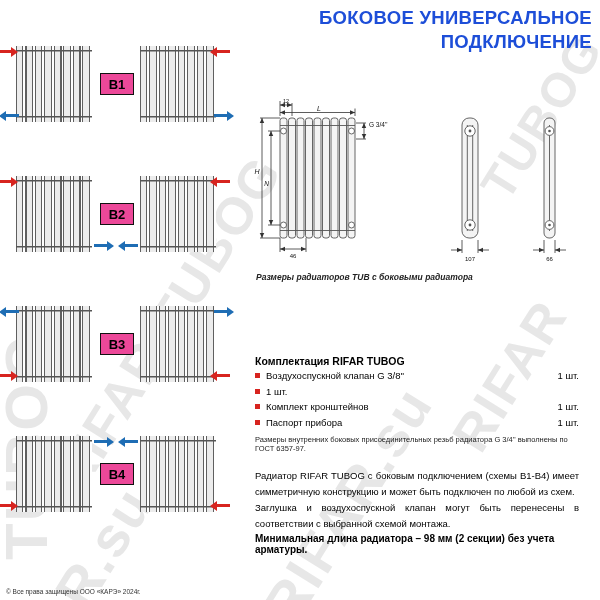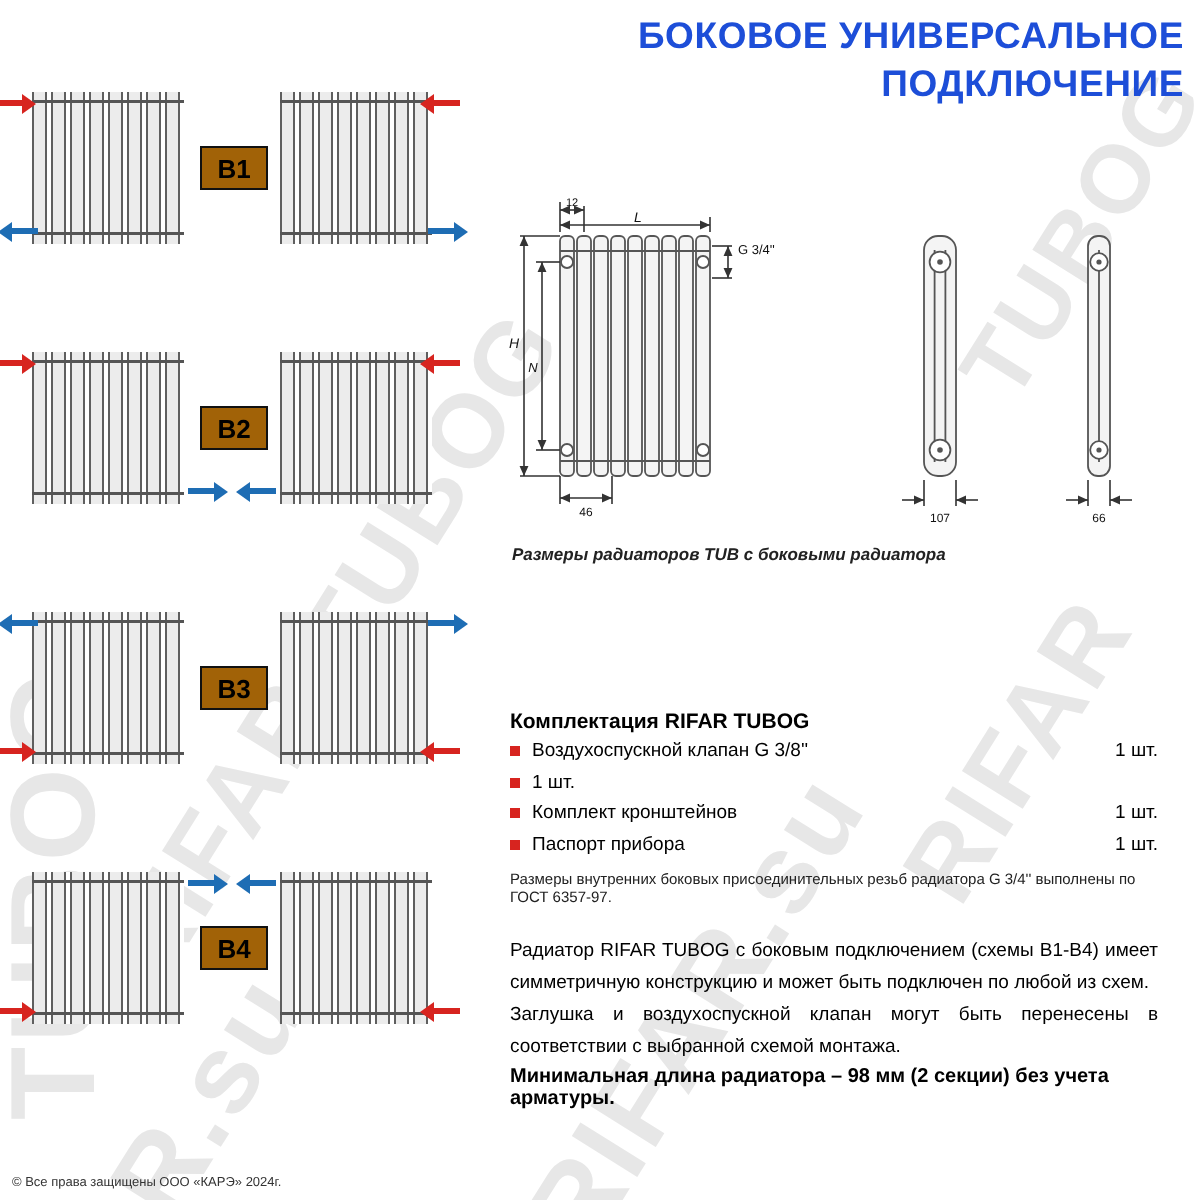--- a/index.html
+++ b/index.html
@@ -18,21 +18,21 @@
   
   .scheme{position:absolute;left:2px;width:228px;height:76px;}
   .radiator{position:absolute;top:0;width:76px;height:76px;
     background:
       linear-gradient(#555,#555) 0 4px/100% 1.5px no-repeat,
       linear-gradient(#555,#555) 0 70px/100% 1.5px no-repeat,
       repeating-linear-gradient(90deg,#5f5f5f 0 1px,#ececec 1px 6.5px,#5f5f5f 6.5px 7.5px,#ffffff 7.5px 9.5px);
   }
   .rad1{left:14px;} .rad2{left:138px;}
   .scheme-label{position:absolute;left:98px;top:27px;width:32px;height:20px;border:1.6px solid #111;
-    display:flex;align-items:center;justify-content:center;font-weight:800;font-size:13px;background:#a16207;}
+    display:flex;align-items:center;justify-content:center;font-weight:800;font-size:13px;background:#ec4899;}
   .arr{position:absolute;height:3px;width:13px;}
   .arr.red{color:#d7241f;background:#d7241f;}
   .arr.blue{color:#1e6db4;background:#1e6db4;}
   .arr::after{content:"";position:absolute;top:50%;margin-top:-5px;width:0;height:0;
     border-top:5px solid transparent;border-bottom:5px solid transparent;}
   .arr.right::after{left:100%;border-left:7px solid currentColor;}
   .arr.left::after{right:100%;border-right:7px solid currentColor;}
 
   
   .drawing{position:absolute;left:252px;top:98px;}

